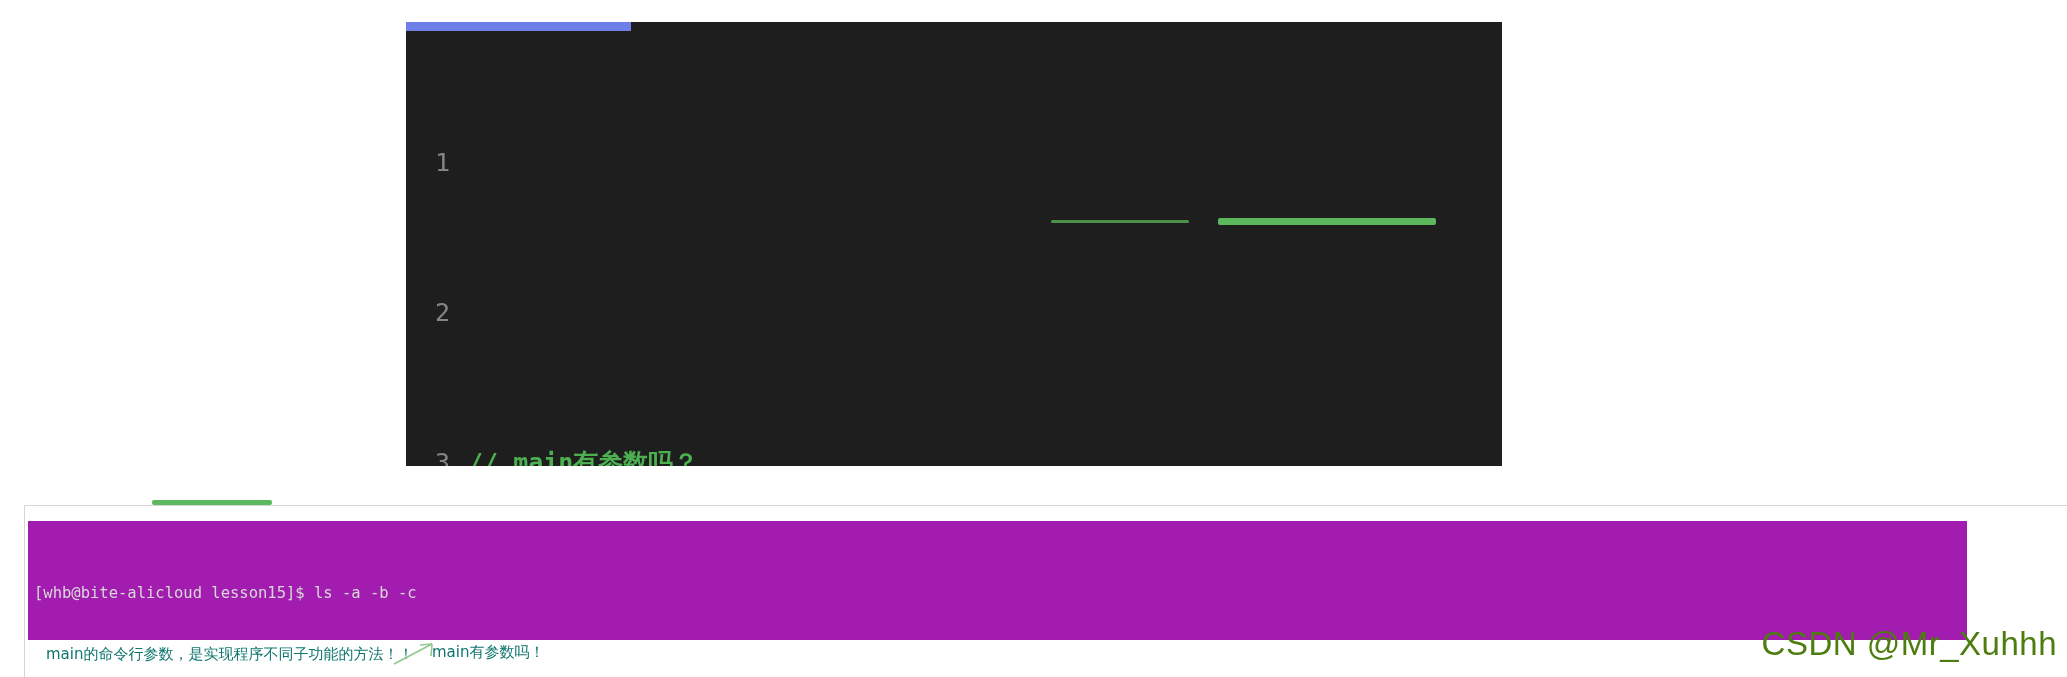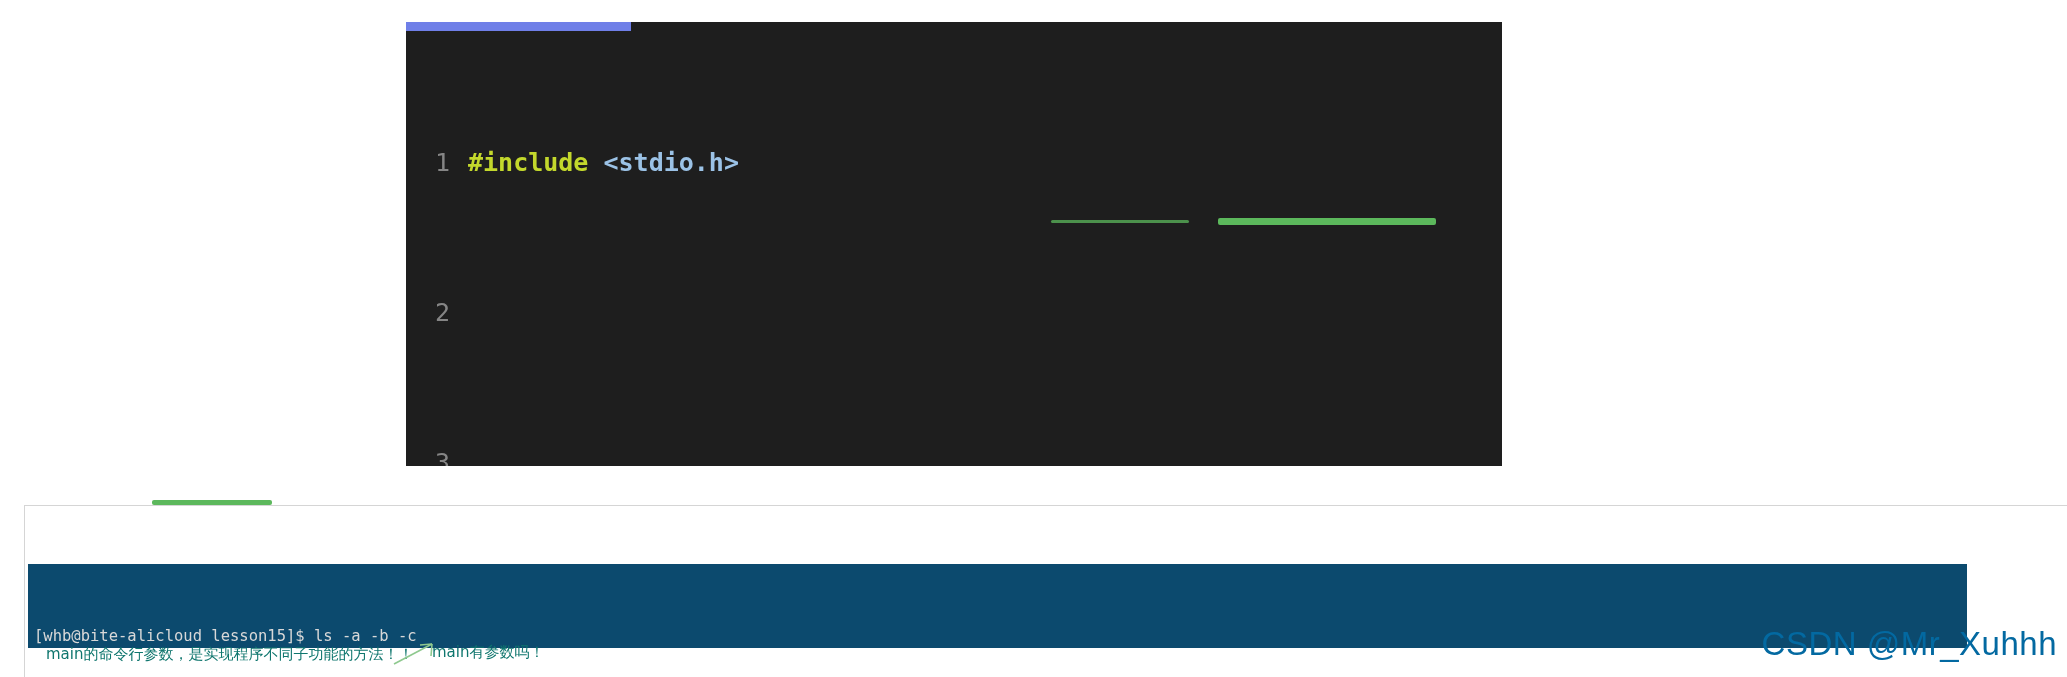--- a/index.html
+++ b/index.html
@@ -94,31 +94,30 @@
     width: 218px;
     height: 7px;
   }
 
   
   #terminal-panel {
     position: absolute;
     left: 28px;
     top: 521px;
     width: 1939px;
-    height: 84px;
-    background: #0c4a6e;
+    height: 119px;
+    background: #a21caf;
     padding: 4px 6px;
     box-sizing: border-box;
     font-family: "DejaVu Sans Mono", "Liberation Mono", monospace;
     font-size: 15.5px;
     line-height: 19.5px;
     color: #d8d8d8;
     white-space: pre;
     overflow: hidden;
-    margin-top: 43px;
   }
   .term-line { height: 19.5px; }
 
   
   #page-rule {
     position: absolute;
     left: 24px;
     top: 505px;
     width: 2043px;
     height: 1px;
@@ -161,21 +160,21 @@
     width: 44px;
     height: 26px;
   }
 
   
   #watermark {
     position: absolute;
     right: 10px;
     bottom: 14px;
     font-size: 33px;
-    color: #0369a1;
+    color: #4d7c0f;
     font-family: "Liberation Sans", sans-serif;
     letter-spacing: .5px;
     white-space: nowrap;
   }
 </style>
 </head>
 <body>
 
 <div id="page-rule"></div>
 <div id="side-rule"></div>
@@ -183,30 +182,30 @@
 <div id="editor-panel">
 
   <div id="editor-scrollbar-track">
     <div id="editor-scrollbar-thumb"></div>
   </div>
 
   <div id="code-area">
 
     <div class="code-line">
       <span class="gutter">1</span>
-      <span class="code-text"><span class="pp">#include</span><span class="plain"> </span><span class="inc">&lt;stdio.h&gt;</span></span>
     </div>
 
     <div class="code-line">
       <span class="gutter">2</span>
       <span class="code-text"></span>
     </div>
 
     <div class="code-line">
       <span class="gutter">3</span>
+      <span class="code-text cmt">// main有参数吗？</span>
     </div>
 
     
 
     
 
     
 
     
 

